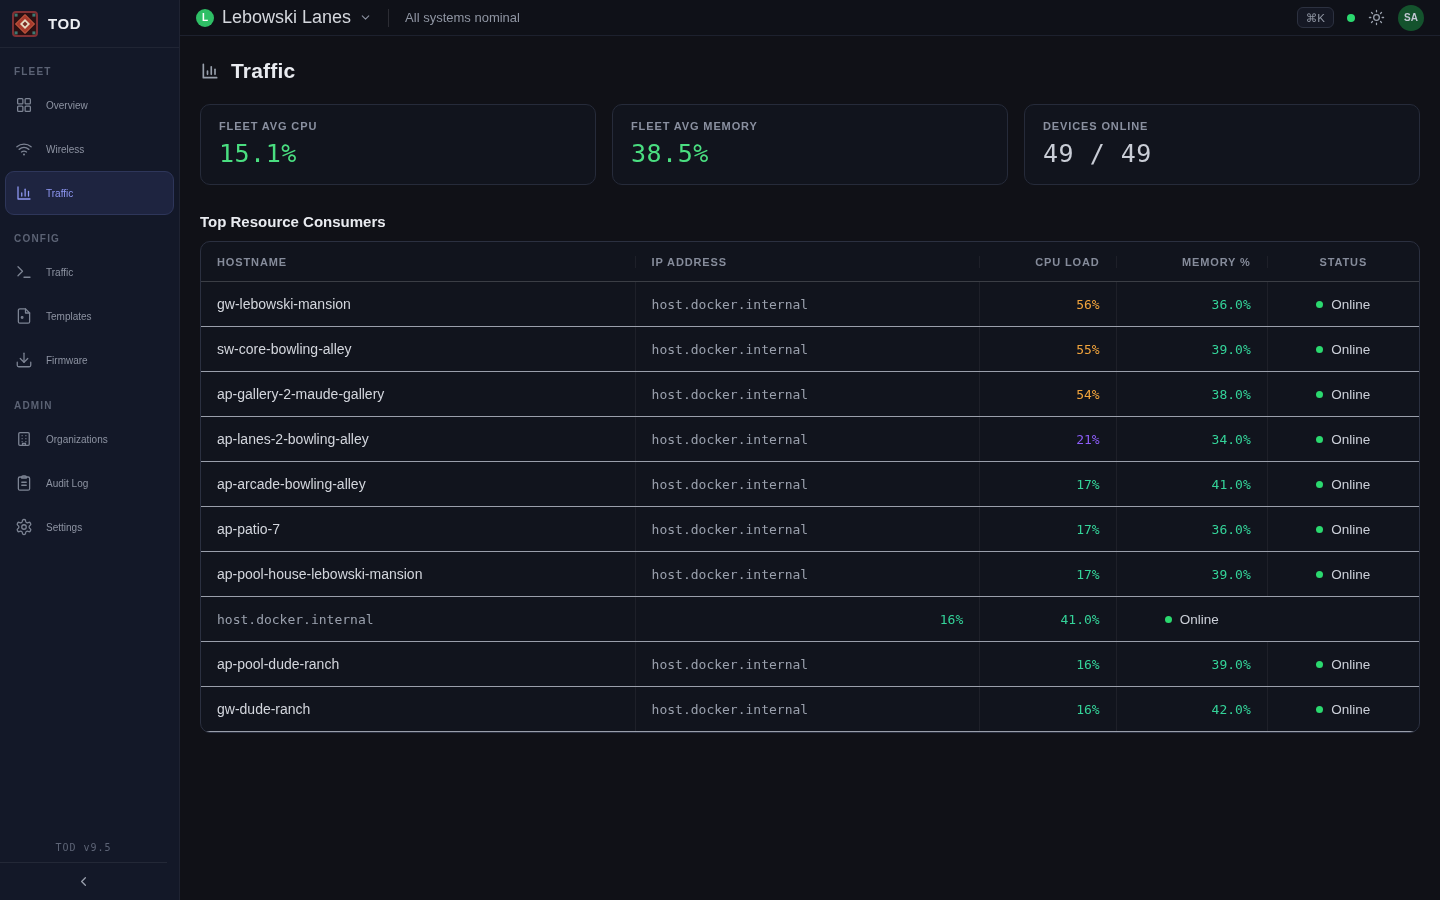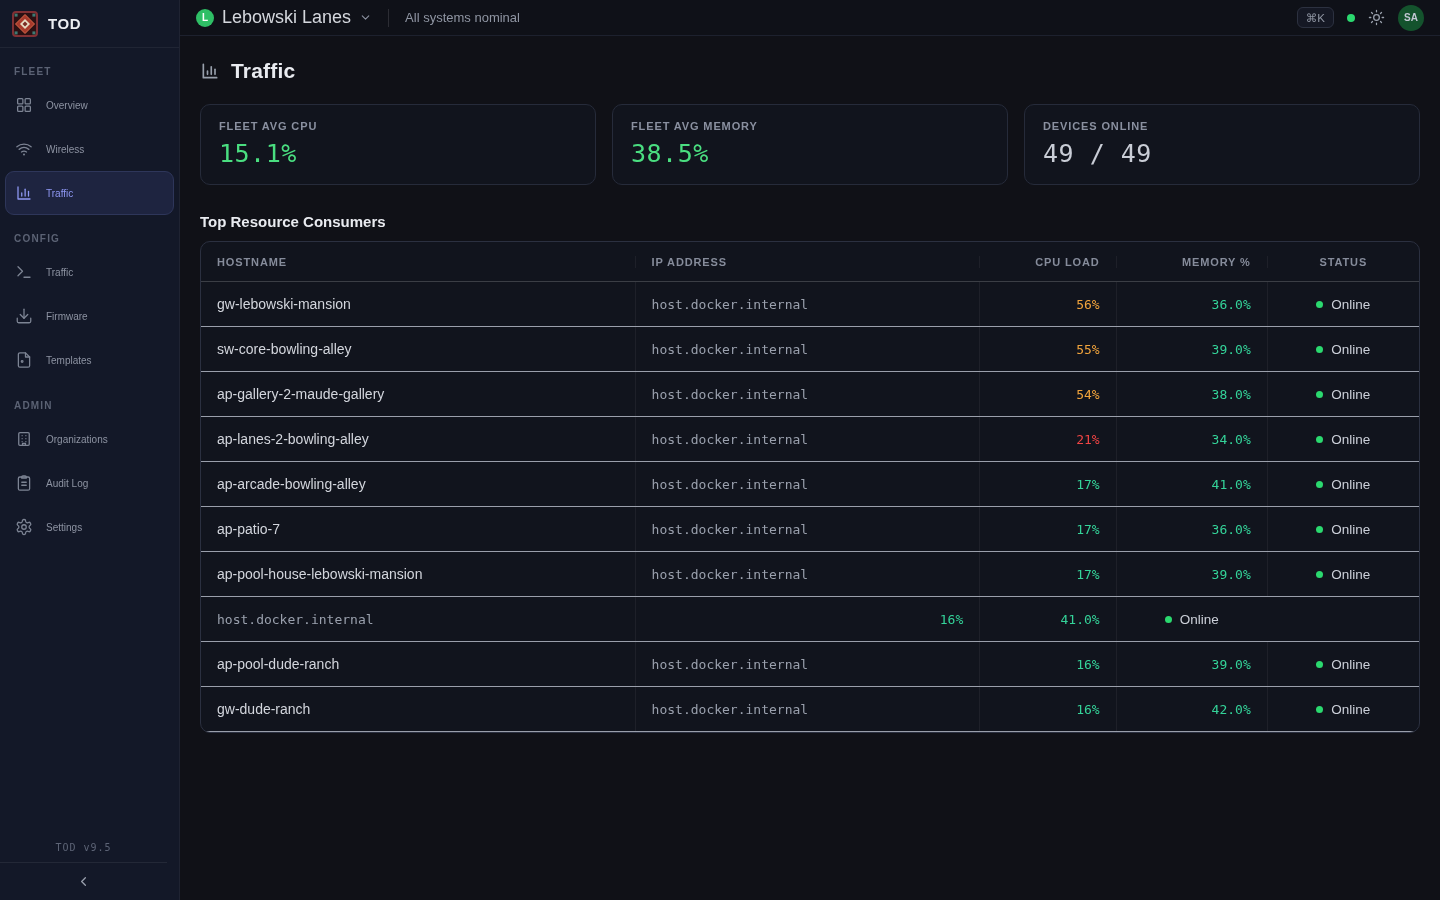--- a/index.html
+++ b/index.html
@@ -161,37 +161,37 @@
                   <polyline points="4 17 10 11 4 5"></polyline>
                   <line x1="12" y1="19" x2="20" y2="19"></line>
                 </svg>
               </span>
     <span class="nav-label">Traffic</span>
   </div>
 
   <div class="nav-item">
     <span class="nav-icon">
                 <svg viewBox="0 0 24 24">
+                  <path d="M14 2.5H6.5a2 2 0 0 0-2 2v15a2 2 0 0 0 2 2h11a2 2 0 0 0 2-2V8z"></path>
+                  <polyline points="14 2.5 14 8 19.5 8"></polyline>
+                  <circle cx="9.5" cy="14" r="1.1"></circle>
+                </svg>
+              </span>
+    <span class="nav-label">Templates</span>
+  </div>
+
+  <div class="nav-item">
+    <span class="nav-icon">
+                <svg viewBox="0 0 24 24">
                   <path d="M21 15v4a2 2 0 0 1-2 2H5a2 2 0 0 1-2-2v-4"></path>
                   <polyline points="7 10 12 15 17 10"></polyline>
                   <line x1="12" y1="15" x2="12" y2="3"></line>
                 </svg>
               </span>
     <span class="nav-label">Firmware</span>
-  </div>
-
-  <div class="nav-item">
-    <span class="nav-icon">
-                <svg viewBox="0 0 24 24">
-                  <path d="M14 2.5H6.5a2 2 0 0 0-2 2v15a2 2 0 0 0 2 2h11a2 2 0 0 0 2-2V8z"></path>
-                  <polyline points="14 2.5 14 8 19.5 8"></polyline>
-                  <circle cx="9.5" cy="14" r="1.1"></circle>
-                </svg>
-              </span>
-    <span class="nav-label">Templates</span>
   </div>
 </div>
   </div>
 
   <div class="nav-section">
     <div class="nav-section-label">ADMIN</div>
     <div class="nav-items">
   <div class="nav-item">
     <span class="nav-icon">
                 <svg viewBox="0 0 24 24">
@@ -331,21 +331,21 @@
     <div class="td td-mem" style="color: rgb(52, 211, 153);">38.0%</div>
     <div class="td td-status">
       <span class="dot" style="background: rgb(43, 217, 111);"></span>
       <span class="status-text">Online</span>
     </div>
   </div>
 
   <div class="trow">
     <div class="td td-host">ap-lanes-2-bowling-alley</div>
     <div class="td td-ip">host.docker.internal</div>
-    <div class="td td-cpu" style="color: #ef4444; text-align: center;">21%</div>
+    <div class="td td-cpu" style="color: #8b5cf6; text-align: center;">21%</div>
     <div class="td td-mem" style="color: rgb(52, 211, 153);">34.0%</div>
     <div class="td td-status">
       <span class="dot" style="background: rgb(43, 217, 111);"></span>
       <span class="status-text">Online</span>
     </div>
   </div>
 
   <div class="trow">
     <div class="td td-host">ap-arcade-bowling-alley</div>
     <div class="td td-ip">host.docker.internal</div>

